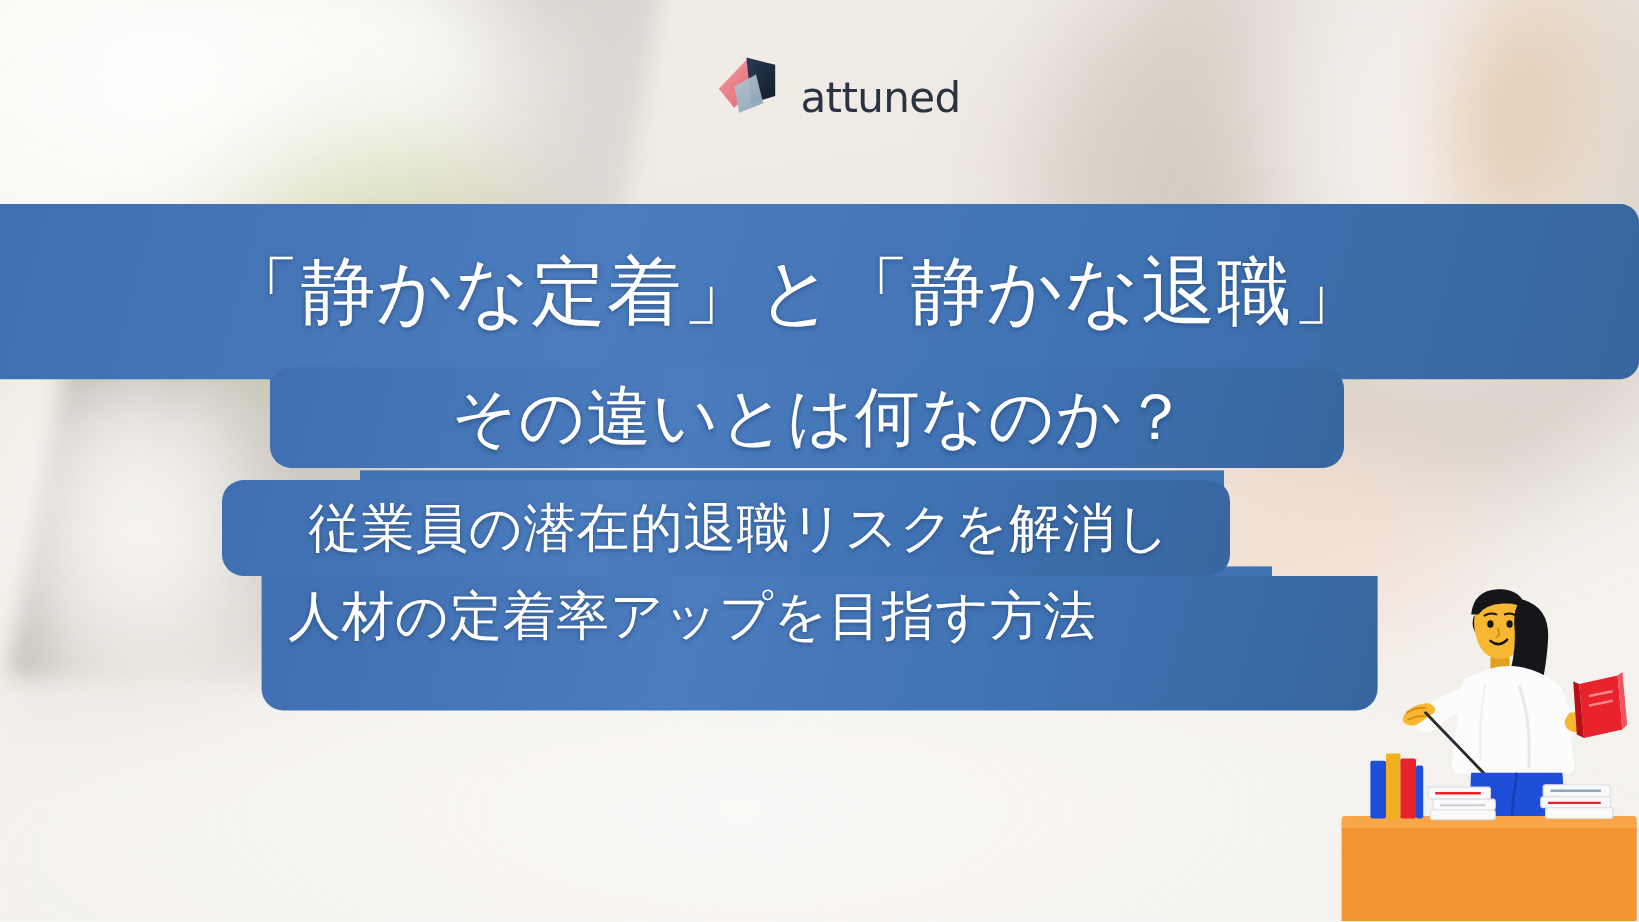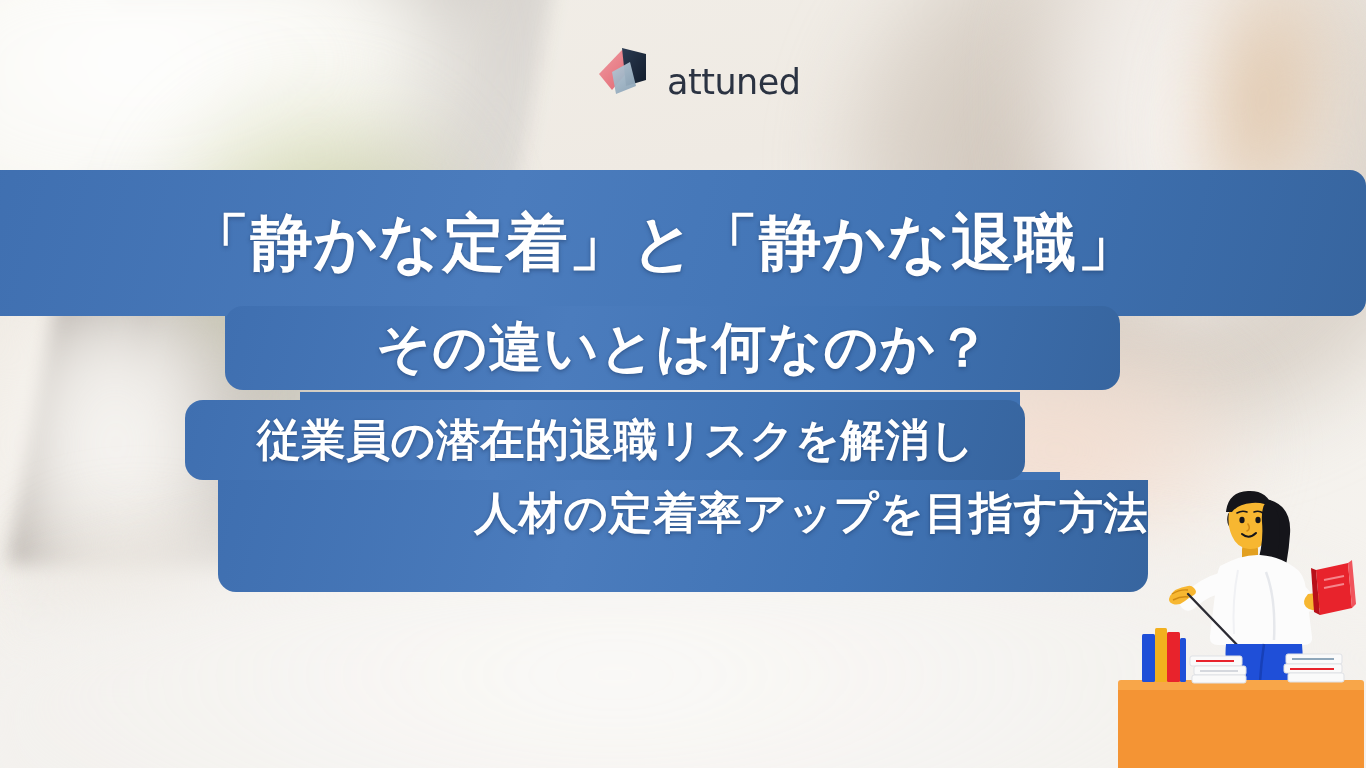--- a/index.html
+++ b/index.html
@@ -146,21 +146,21 @@
   .band {
     position: absolute;
     background: linear-gradient(105deg, #3f6fb0 0%, #4b7cbd 38%, #4073b4 68%, #37659f 100%);
     display: flex;
     align-items: center;
     box-sizing: border-box;
     pointer-events: auto;
   }
   .band .txt {
     color: #ffffff;
-    font-weight: 700;
+    font-weight: 400;
     white-space: nowrap;
     text-shadow:
       0 2px 4px rgba(25,50,90,0.40),
       0 0 2px rgba(25,50,90,0.25);
     font-family: "DejaVu Sans", "Liberation Sans", sans-serif;
     margin-left: 22px;
   }
 
   
   #band-1 {
@@ -205,21 +205,21 @@
     letter-spacing: 0.5px;
   }
 
   
   #band-4 {
     left: 218px;
     top: 480px;
     width: 930px;
     height: 112px;
     border-radius: 0 0 18px 18px;
-    justify-content: flex-end;
+    justify-content: flex-start;
     align-items: flex-start;
     padding-top: 4px;
   }
   #band-4 .txt {
     font-size: 44px;
     letter-spacing: 0.5px;
   }
 
   
   .joiner {

